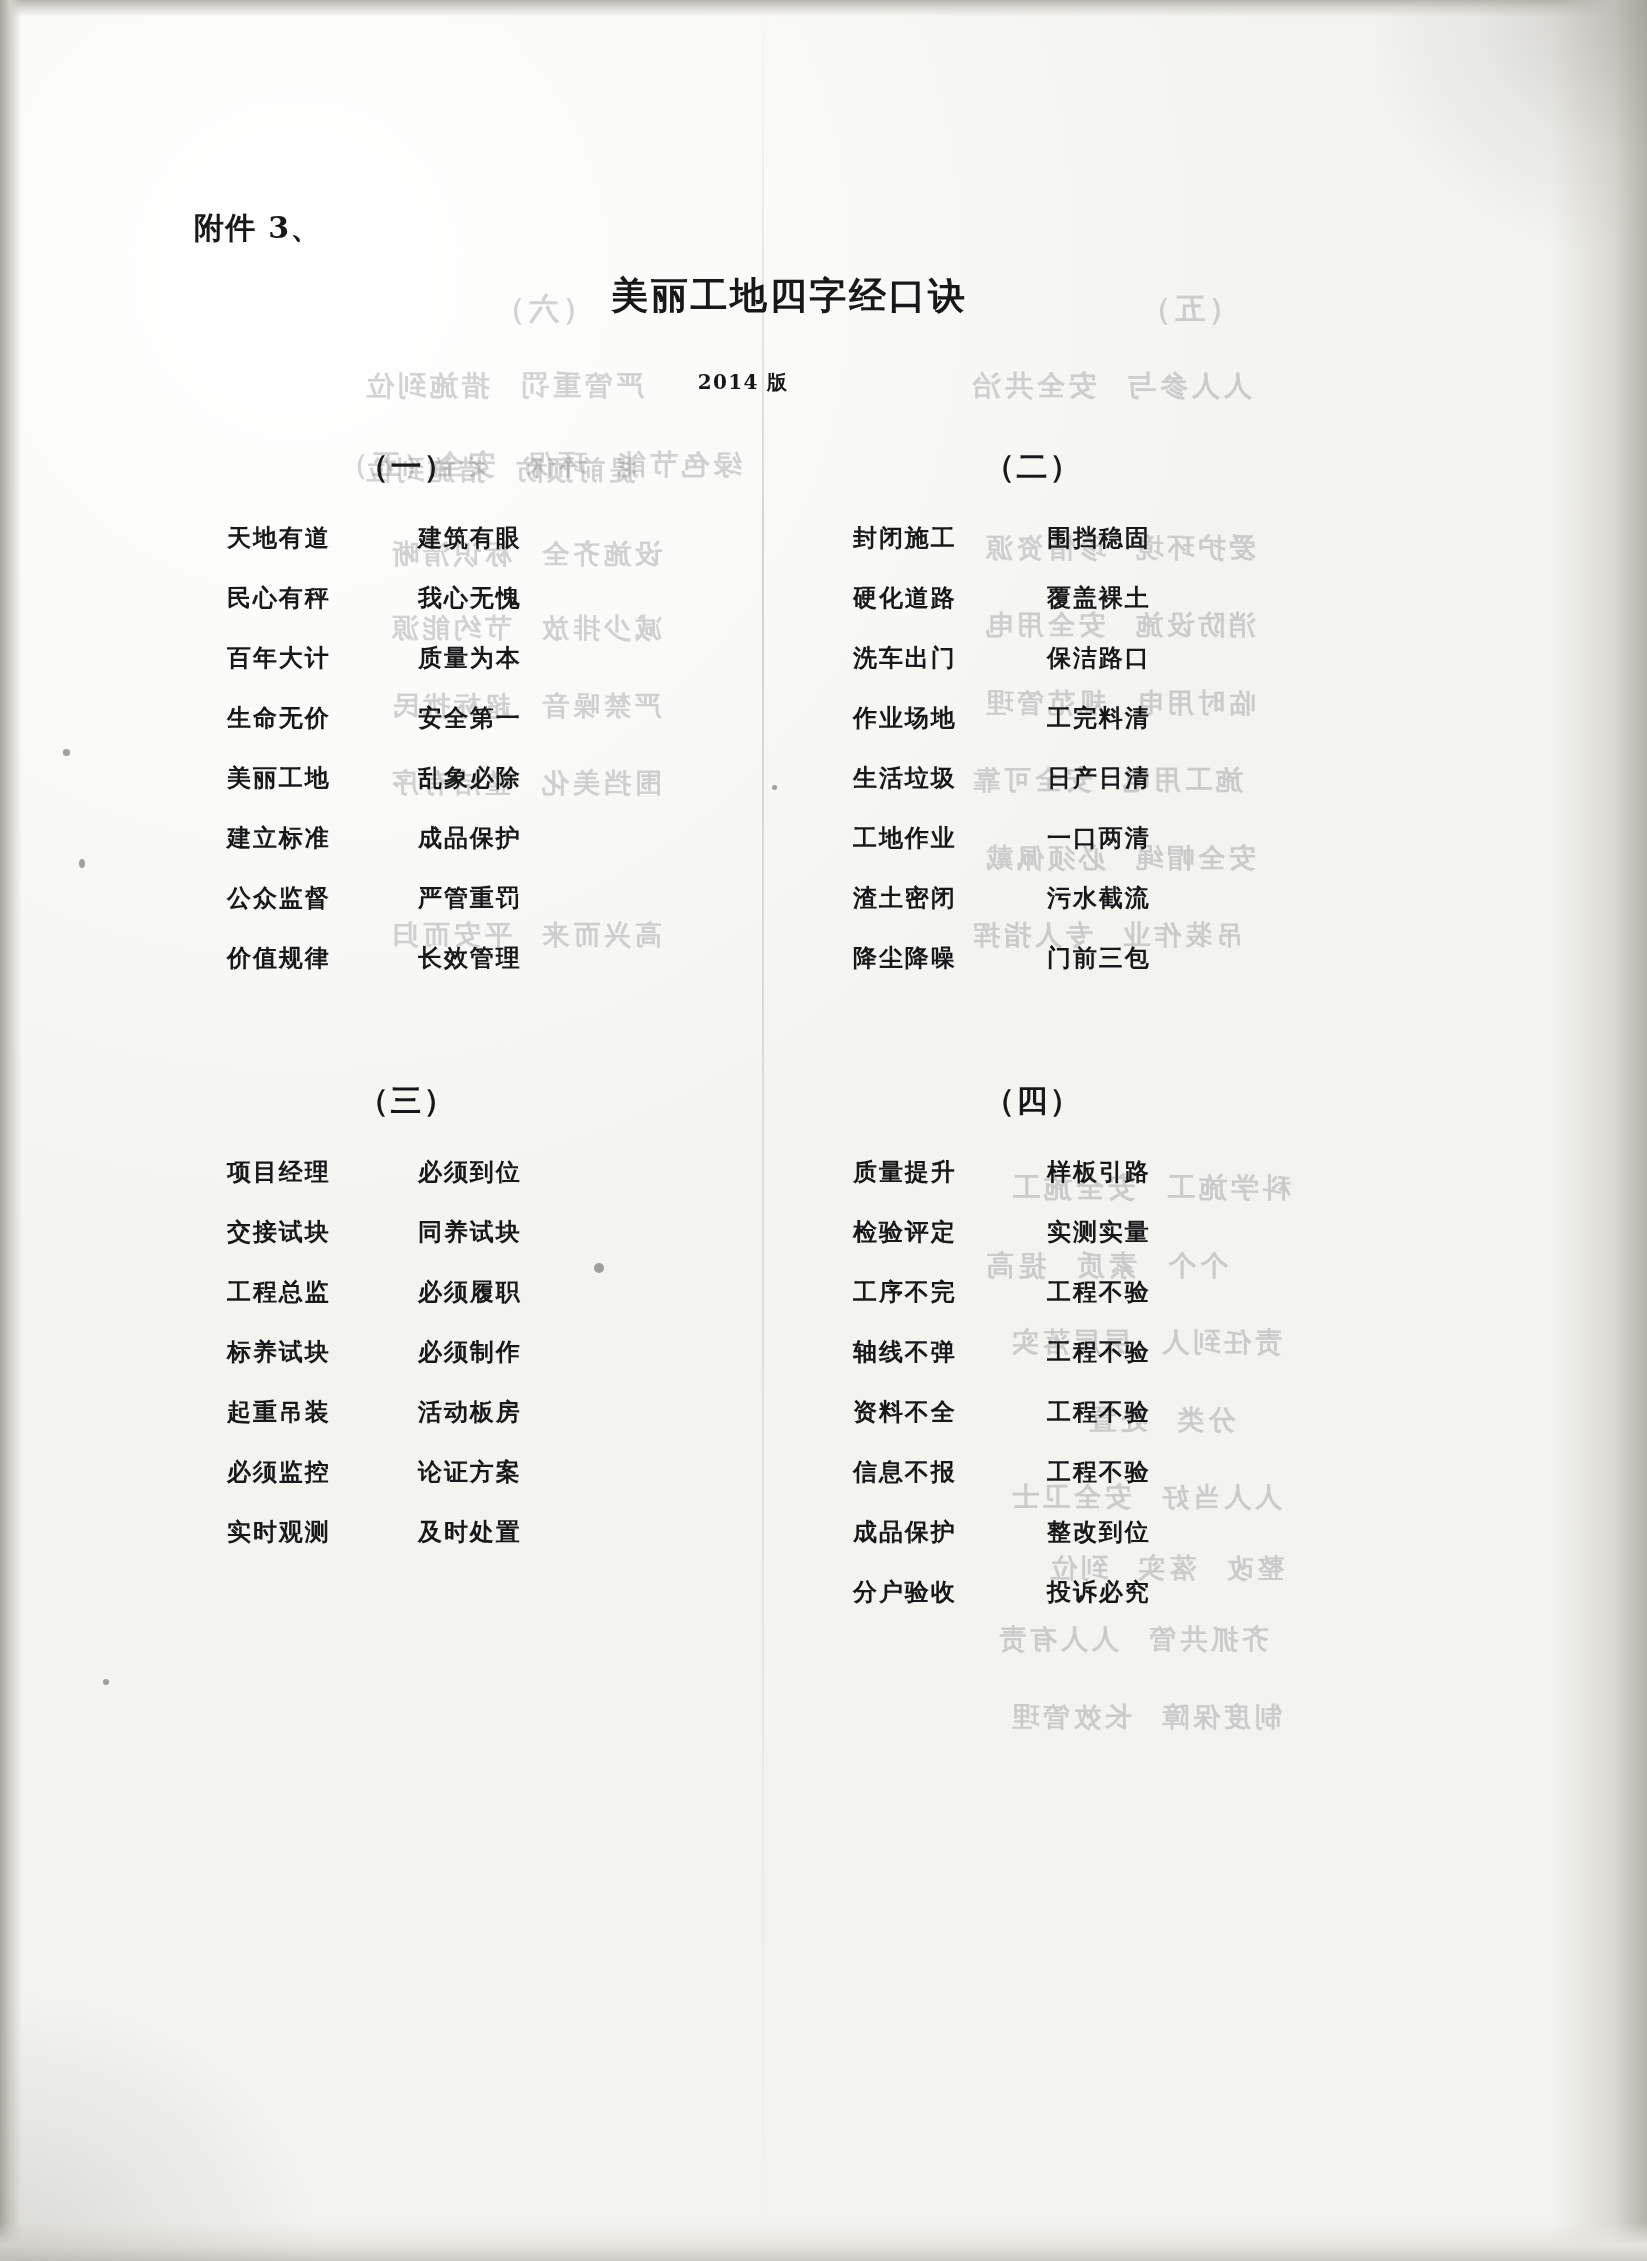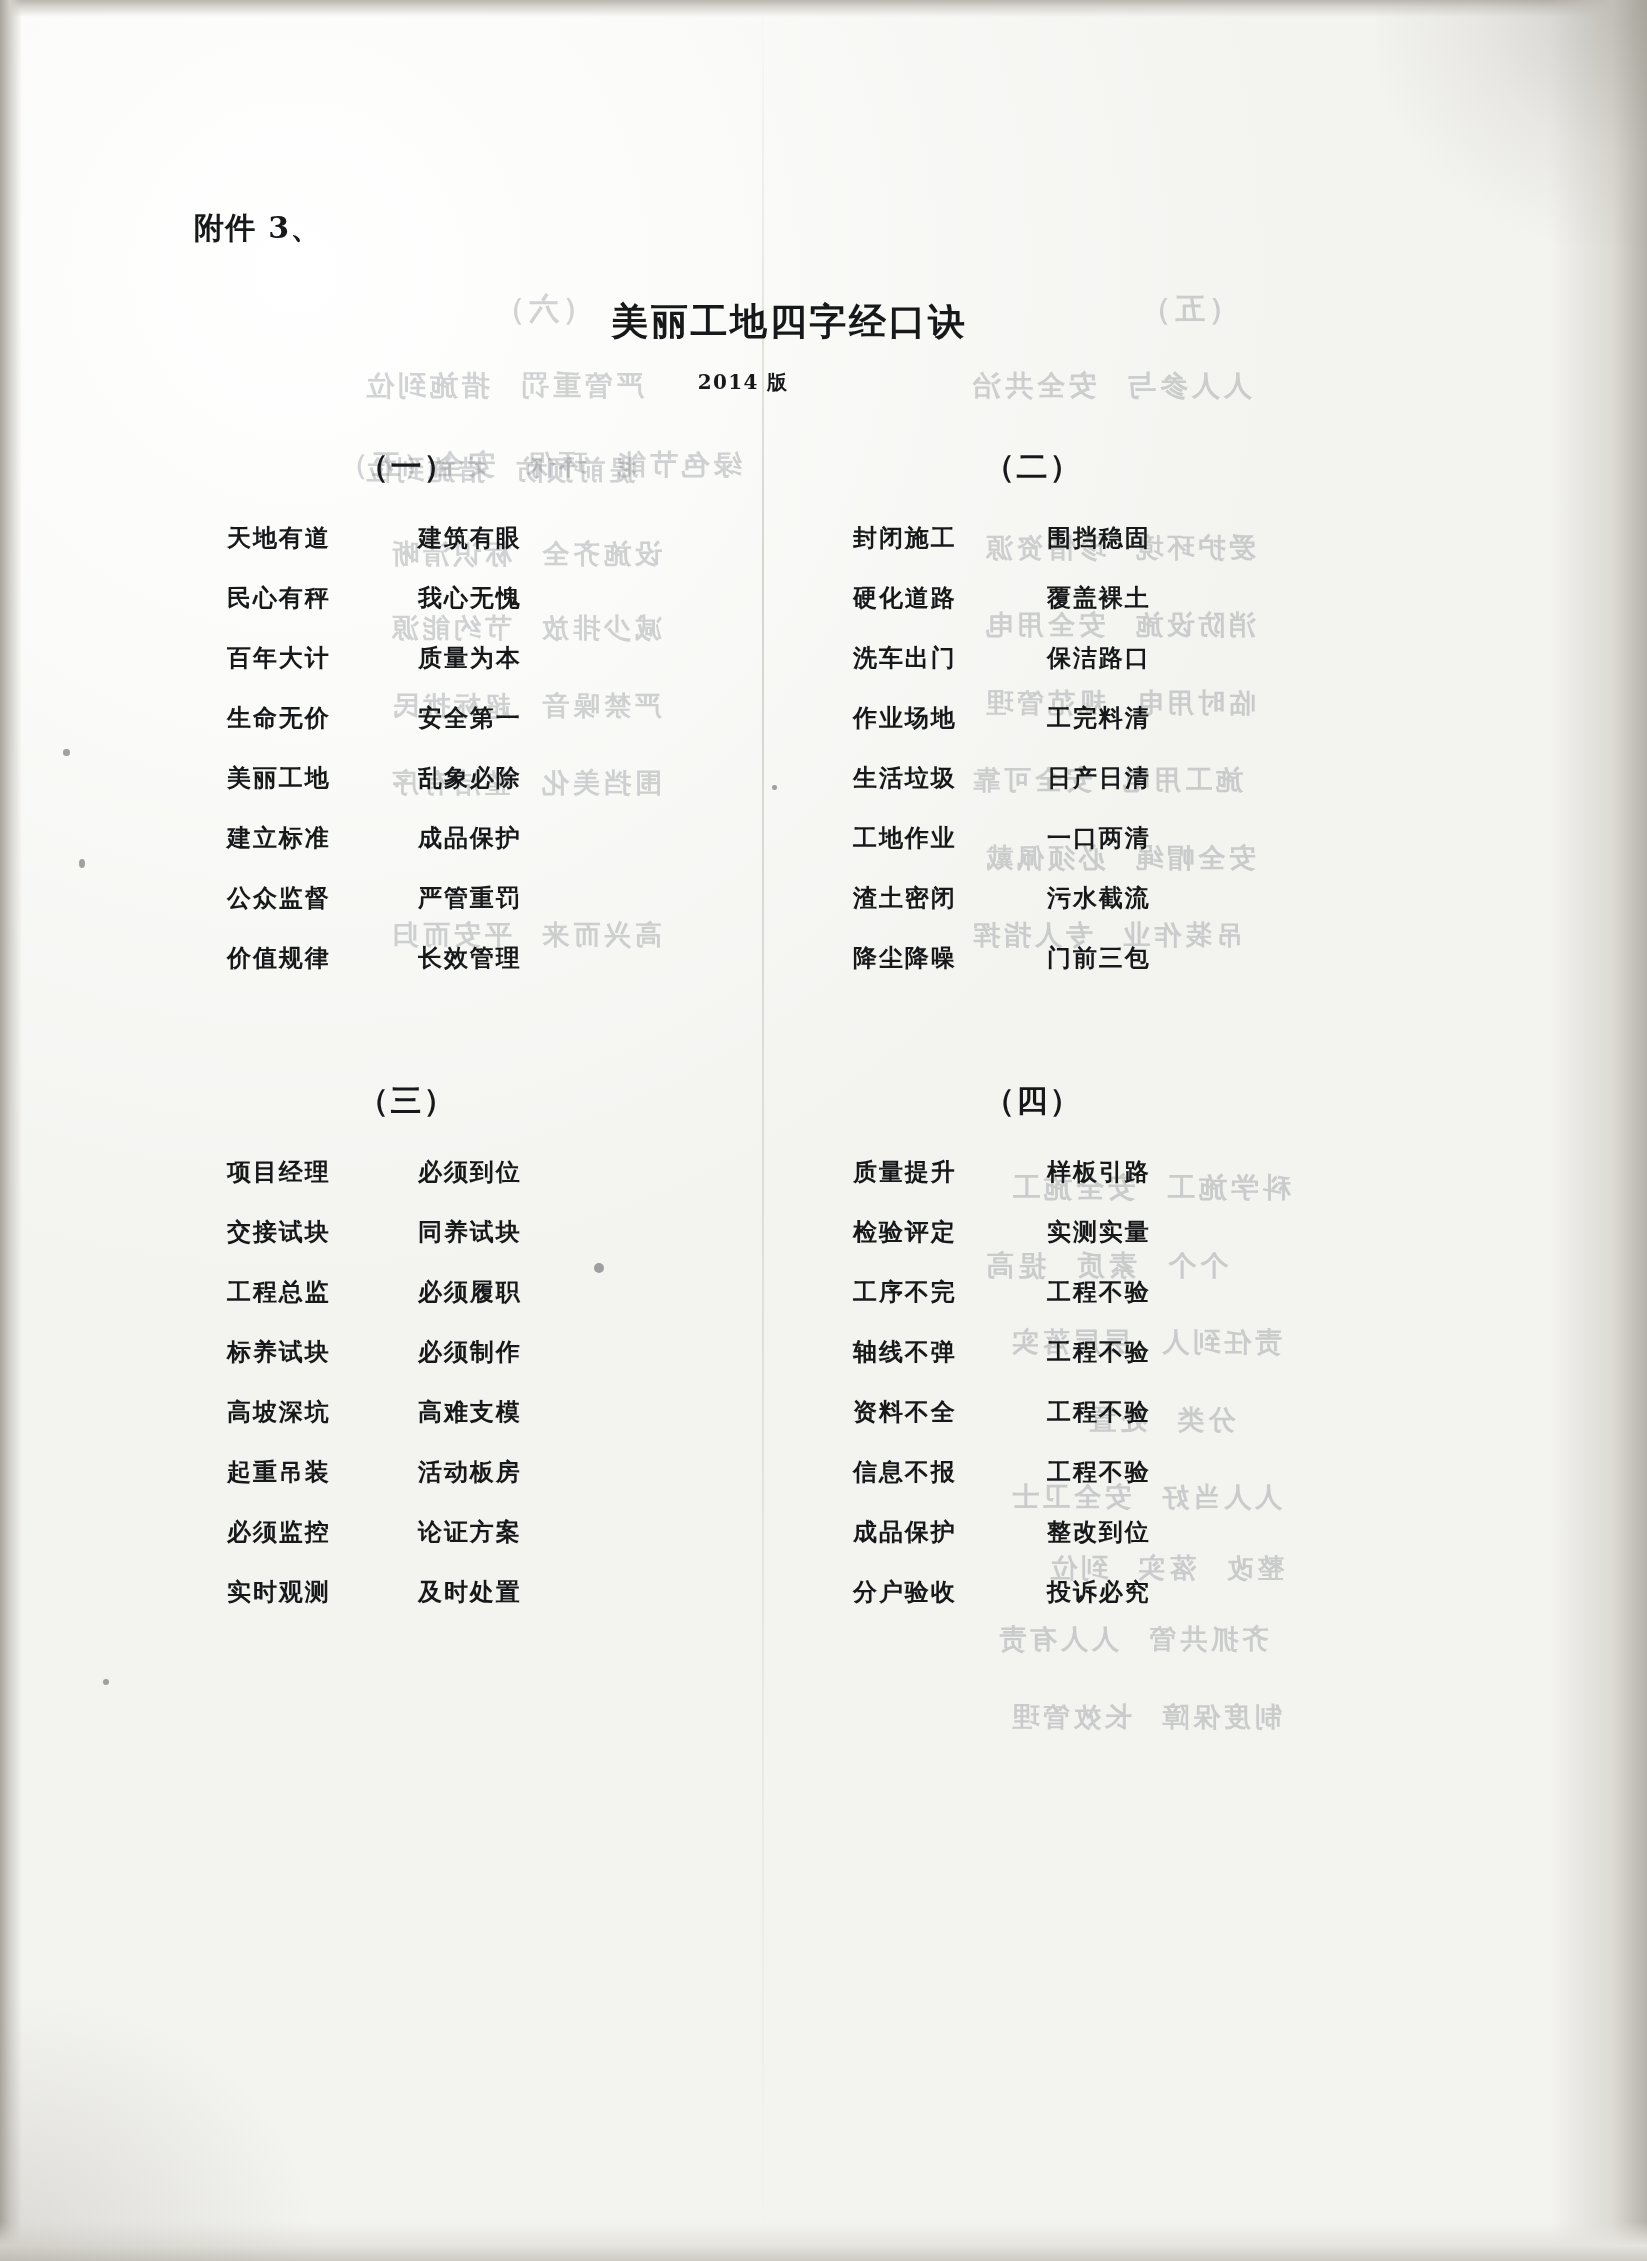--- a/index.html
+++ b/index.html
@@ -77,21 +77,21 @@
     left: 194px;
     top: 208px;
     font-size: 30px;
     font-weight: 700;
     letter-spacing: 1.3px;
   }
 
   .doc-title {
     position: absolute;
     left: 0; right: 0;
-    top: 297px;
+    top: 271px;
     text-align: center;
     font-size: 37px;
     font-weight: 700;
     letter-spacing: 2.6px;
     padding-right: 68px;
   }
 
   .doc-subtitle {
     position: absolute;
     left: 0; right: 0;
@@ -239,21 +239,20 @@
       <div class="gap-between-rows"></div>
 
       <div class="block-row">
         <div class="block left">
           <div class="block-header">（三）</div>
           <div class="lines" id="sec2">
               <div class="line"><span class="seg-a">项目经理</span><span class="seg-b">必须到位</span></div>
               <div class="line"><span class="seg-a">交接试块</span><span class="seg-b">同养试块</span></div>
               <div class="line"><span class="seg-a">工程总监</span><span class="seg-b">必须履职</span></div>
               <div class="line"><span class="seg-a">标养试块</span><span class="seg-b">必须制作</span></div>
-              <div class="line"><span class="seg-a">高坡深坑</span><span class="seg-b">高难支模</span></div>
               <div class="line"><span class="seg-a">起重吊装</span><span class="seg-b">活动板房</span></div>
               <div class="line"><span class="seg-a">必须监控</span><span class="seg-b">论证方案</span></div>
               <div class="line"><span class="seg-a">实时观测</span><span class="seg-b">及时处置</span></div>
             </div>
         </div>
         <div class="block right">
           <div class="block-header">（四）</div>
           <div class="lines" id="sec3">
               <div class="line"><span class="seg-a">质量提升</span><span class="seg-b">样板引路</span></div>
               <div class="line"><span class="seg-a">检验评定</span><span class="seg-b">实测实量</span></div>

